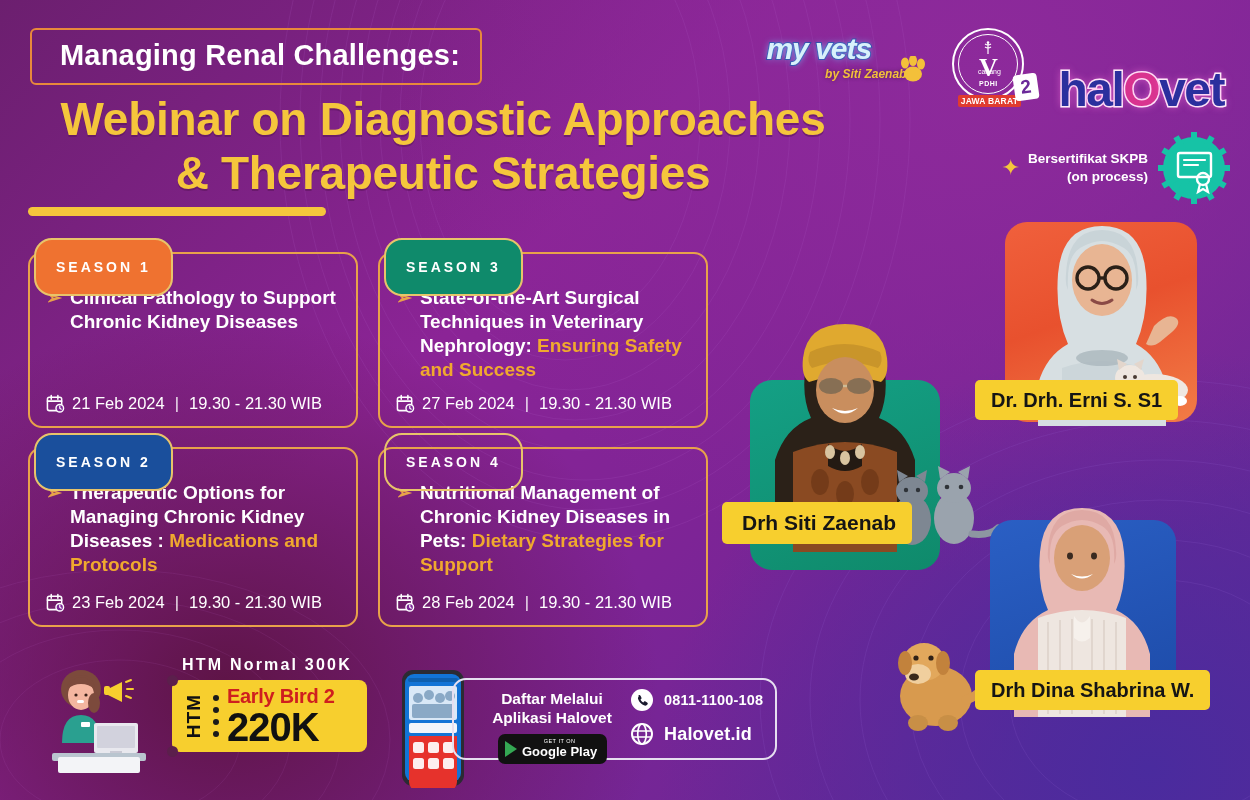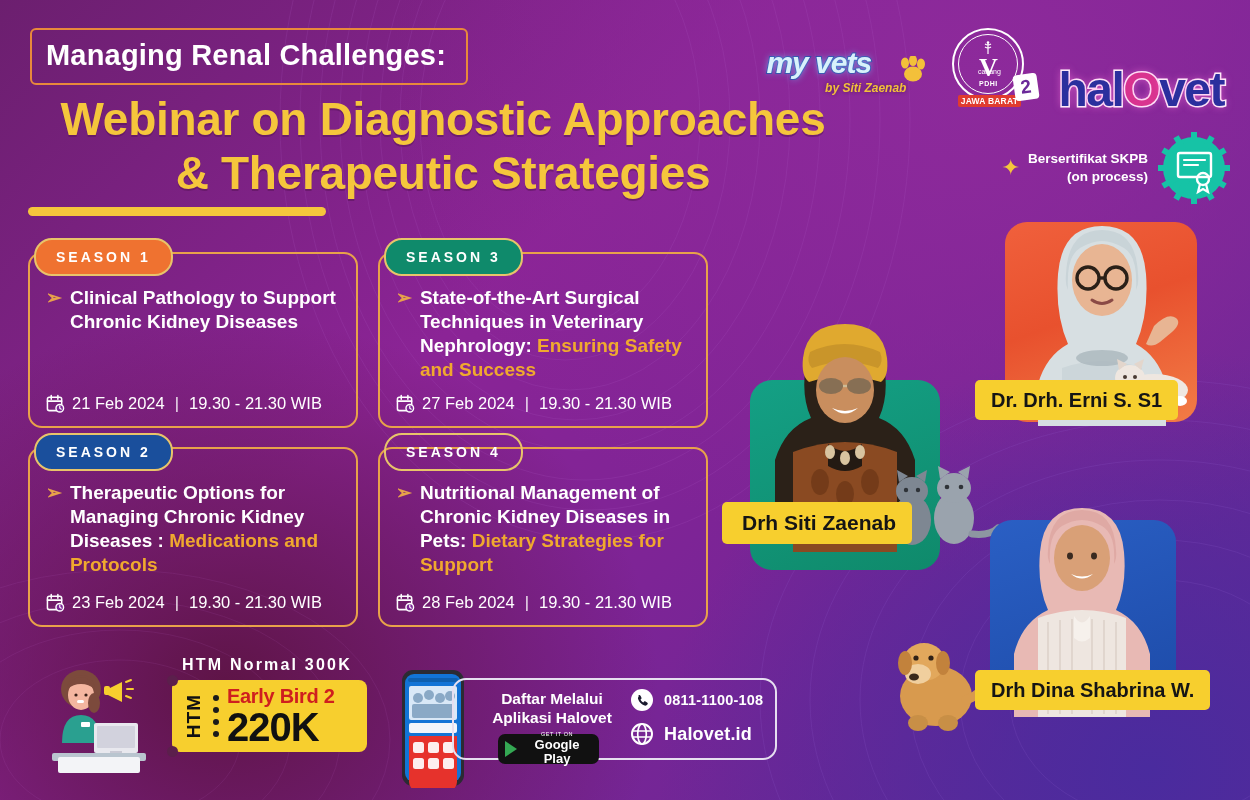--- a/index.html
+++ b/index.html
@@ -22,21 +22,21 @@
   }
 
   
   .waves { position:absolute; inset:0; pointer-events:none; opacity:.5; }
   .waves svg { width:100%; height:100%; display:block; }
 
   
   .kicker-box{
     position:absolute; left:30px; top:28px;
     border:2px solid #e8893b; border-radius:6px;
-    padding:9px 20px 11px 14px;
+    padding:9px 20px 11px 28px;
   }
   .kicker-box .kicker{
     color:#ffffff; font-size:29px; font-weight:bold; letter-spacing:.2px;
     white-space:nowrap;
   }
 
   .headline{
     position:absolute; left:28px; top:92px; width:830px;
     color:#f5c63c; font-size:46px; font-weight:bold; line-height:1.18;
     letter-spacing:-.3px;
@@ -54,21 +54,20 @@
   .logos{ position:absolute; right:26px; top:18px; display:flex; align-items:center; gap:22px; }
 
   .logo-myvets{ position:relative; width:160px; height:64px; }
   .logo-myvets .mv-top{
     font-size:30px; font-weight:bold; font-style:italic; color:#d8f1fb;
     letter-spacing:-1px;
     -webkit-text-stroke:2px #2b3f9e;
     paint-order:stroke fill;
     text-shadow:0 0 7px rgba(120,190,255,.85);
     line-height:1;
-    margin-top:14px;
   }
   .logo-myvets .mv-sub{
     font-size:12px; font-style:italic; color:#f3c03a; font-weight:bold;
     text-align:right; margin-top:3px; margin-right:20px;
     text-shadow:0 0 4px rgba(0,0,0,.4);
   }
   .mv-paw{
     position:absolute; right:-2px; top:22px; width:30px; height:26px;
   }
 
@@ -131,21 +130,21 @@
     padding:32px 14px 12px 14px;
   }
   .card.c1{ left:0;   top:0;   width:330px; height:176px; }
   .card.c3{ left:350px;top:0;   width:330px; height:176px; }
   .card.c2{ left:0;   top:195px;width:330px; height:180px; }
   .card.c4{ left:350px;top:195px;width:330px; height:180px; }
 
   .pill{
     position:absolute; left:4px; top:-16px;
     border:2px solid #e8c46a; border-radius:18px;
-    padding:9px 20px; font-size:14px; font-weight:bold;
+    padding:19px 20px; font-size:14px; font-weight:bold;
     letter-spacing:3px; color:#ffffff; white-space:nowrap;
   }
   .pill.p1{ background:#ef7230; }
   .pill.p2{ background:#1a4f9c; }
   .pill.p3{ background:#0f8a6b; }
   .pill.p4{ background:transparent; }
 
   .topic{
     display:flex; gap:8px; align-items:flex-start;
     color:#ffffff; font-size:19px; font-weight:bold; line-height:1.27;
@@ -194,21 +193,21 @@
 
   .phone-mock{ position:absolute; left:396px; top:668px; width:76px; height:120px; }
 
   .reg-box{
     position:absolute; left:452px; top:678px; width:325px; height:82px;
     border:2px solid #e6dff0; border-radius:14px;
   }
   .reg-left{ position:absolute; left:34px; top:9px; width:128px; text-align:center; }
   .reg-title{ color:#ffffff; font-size:15.5px; font-weight:bold; line-height:1.25; }
   .gplay{
-    margin-top:6px; background:#111; border-radius:7px; width:101px; height:30px;
+    margin-top:6px; background:#111; border-radius:7px; width:109px; height:30px;
     display:flex; align-items:center; gap:5px; padding:8px 7px; margin-left:10px;
   }
   .gplay-tri{ width:0;height:0;border-left:12px solid #34a853;border-top:8px solid transparent;border-bottom:8px solid transparent; }
   .gplay-txt .g1{ color:#fff; font-size:5.5px; letter-spacing:.5px; line-height:1; display:block; }
   .gplay-txt .g2{ color:#fff; font-size:13px; font-weight:bold; line-height:1.05; display:block; }
 
   .reg-right{ position:absolute; left:176px; top:8px; }
   .contact-row{ display:flex; align-items:center; gap:10px; margin-bottom:10px; }
   .c-icon{ width:24px;height:24px;flex:0 0 auto; }
   .c-text{ color:#ffffff; font-size:14.5px; font-weight:bold; letter-spacing:.2px; }

